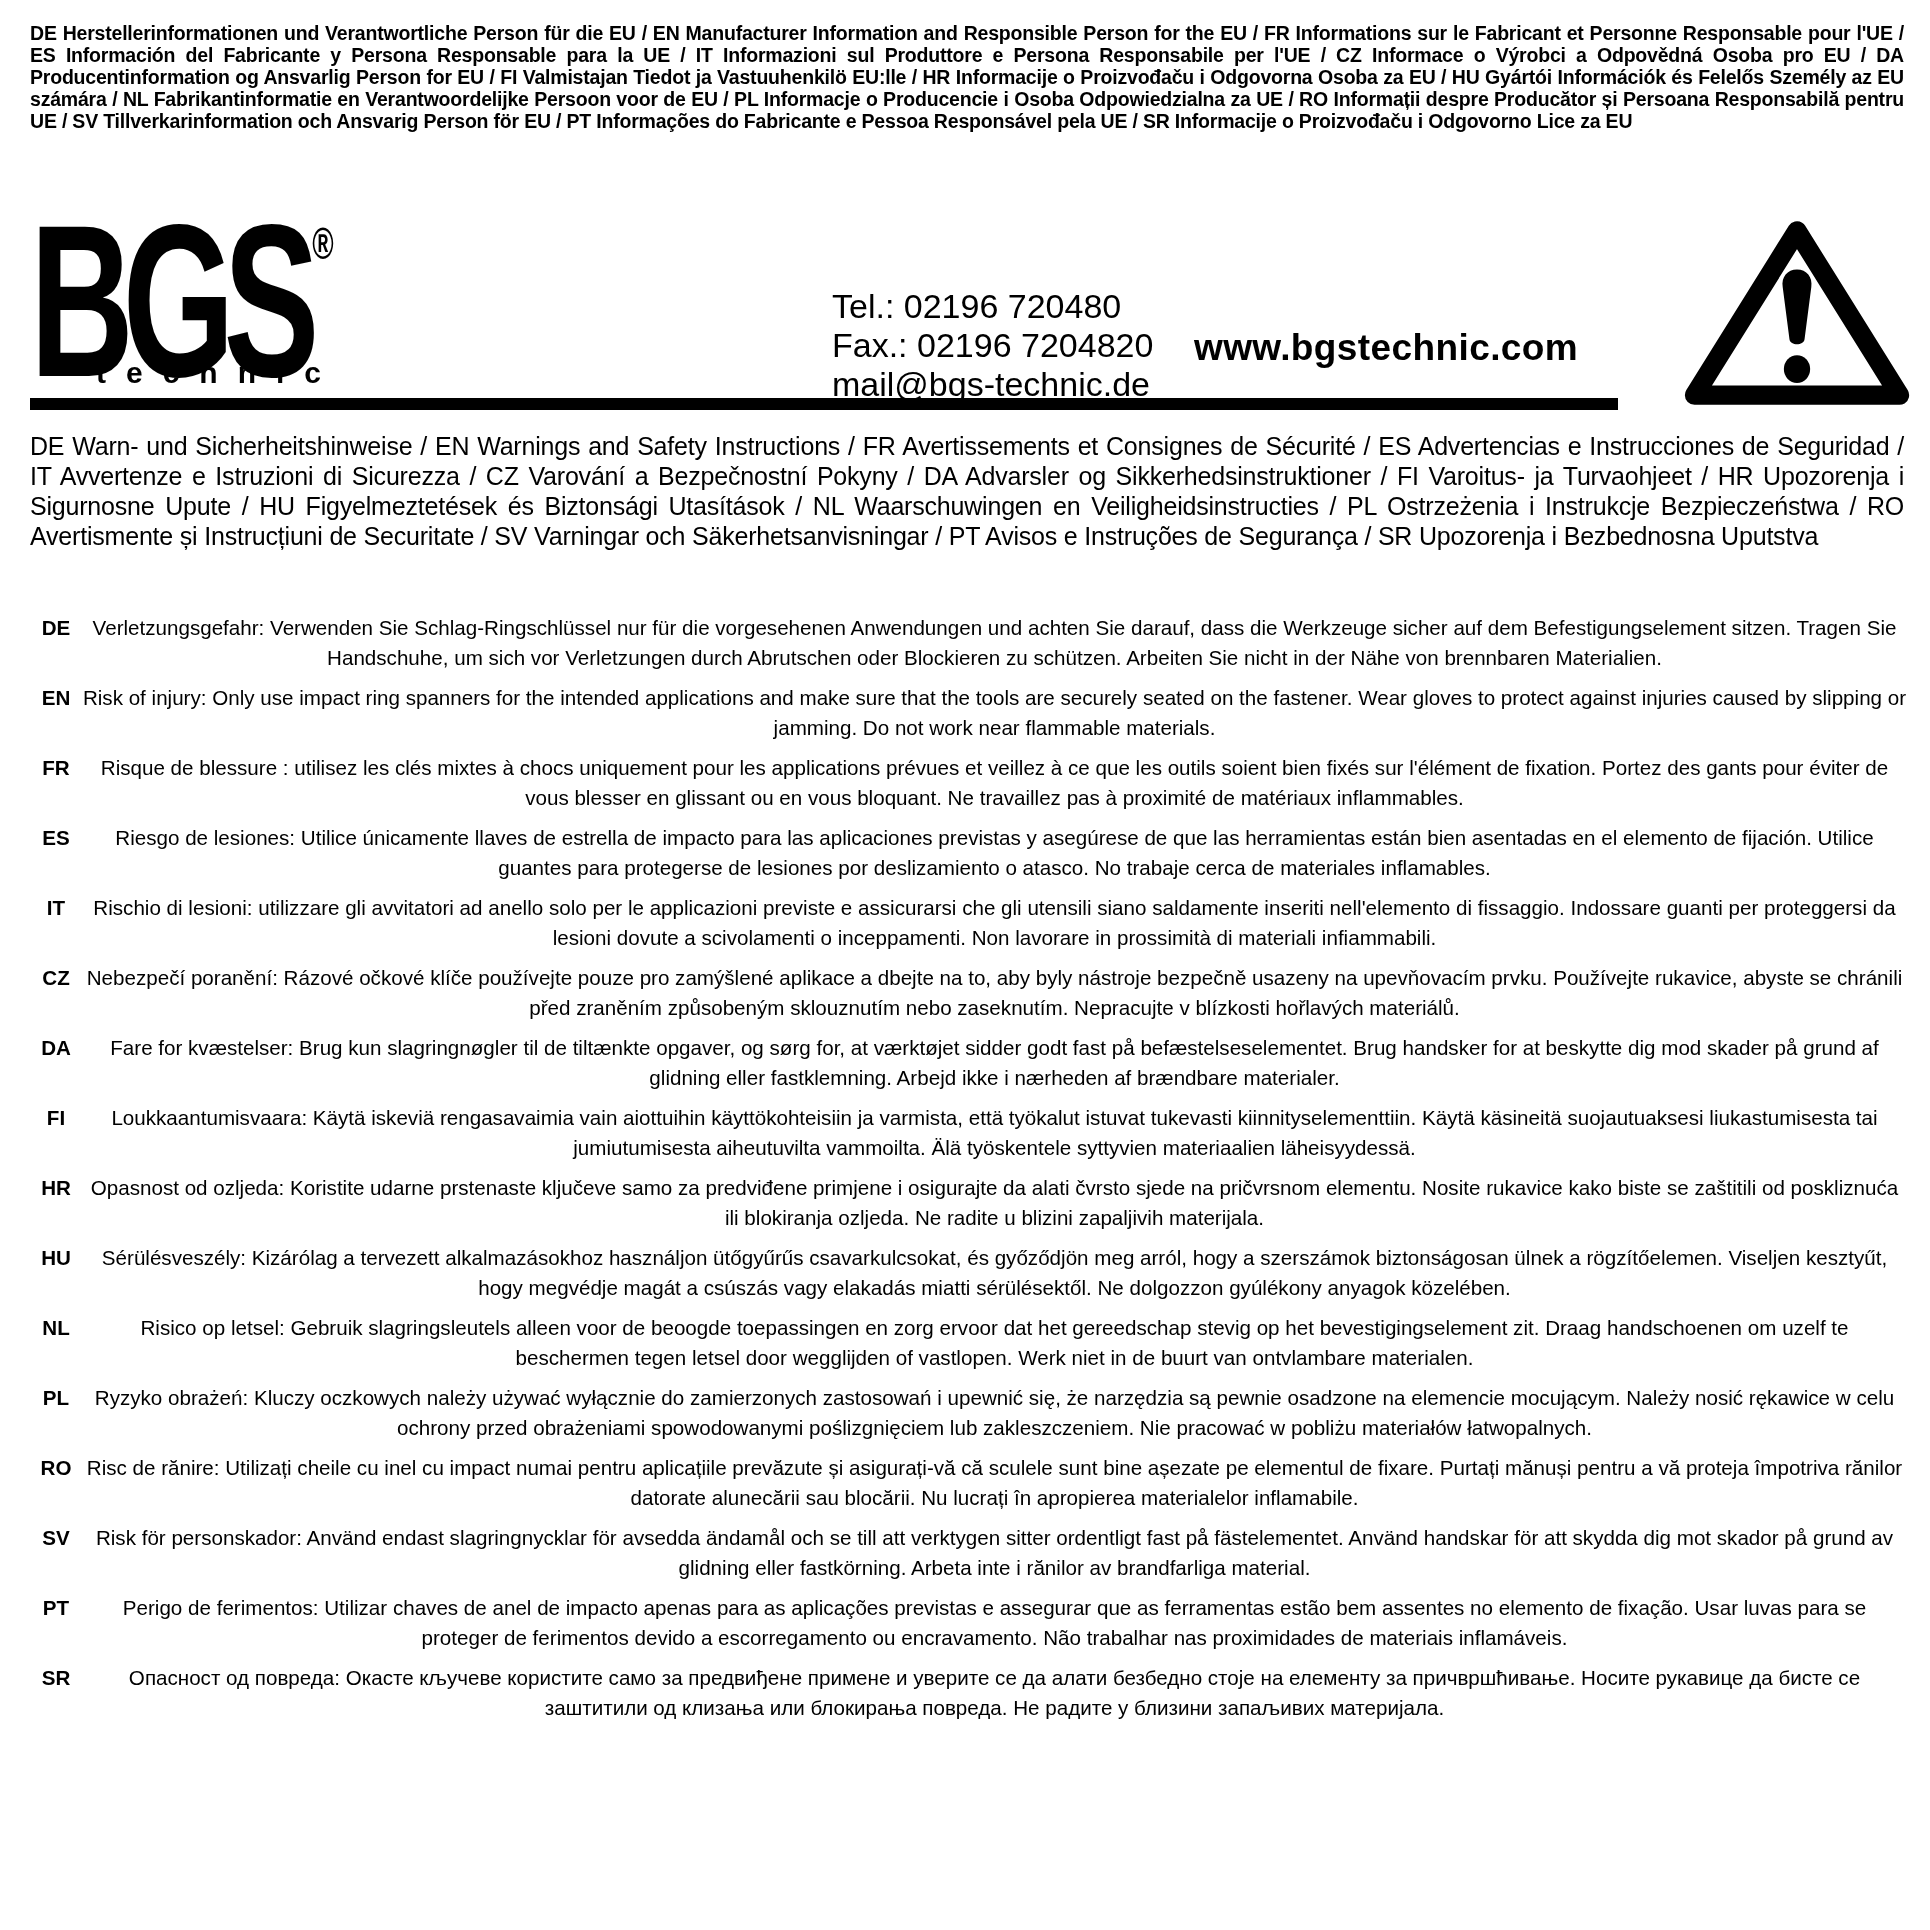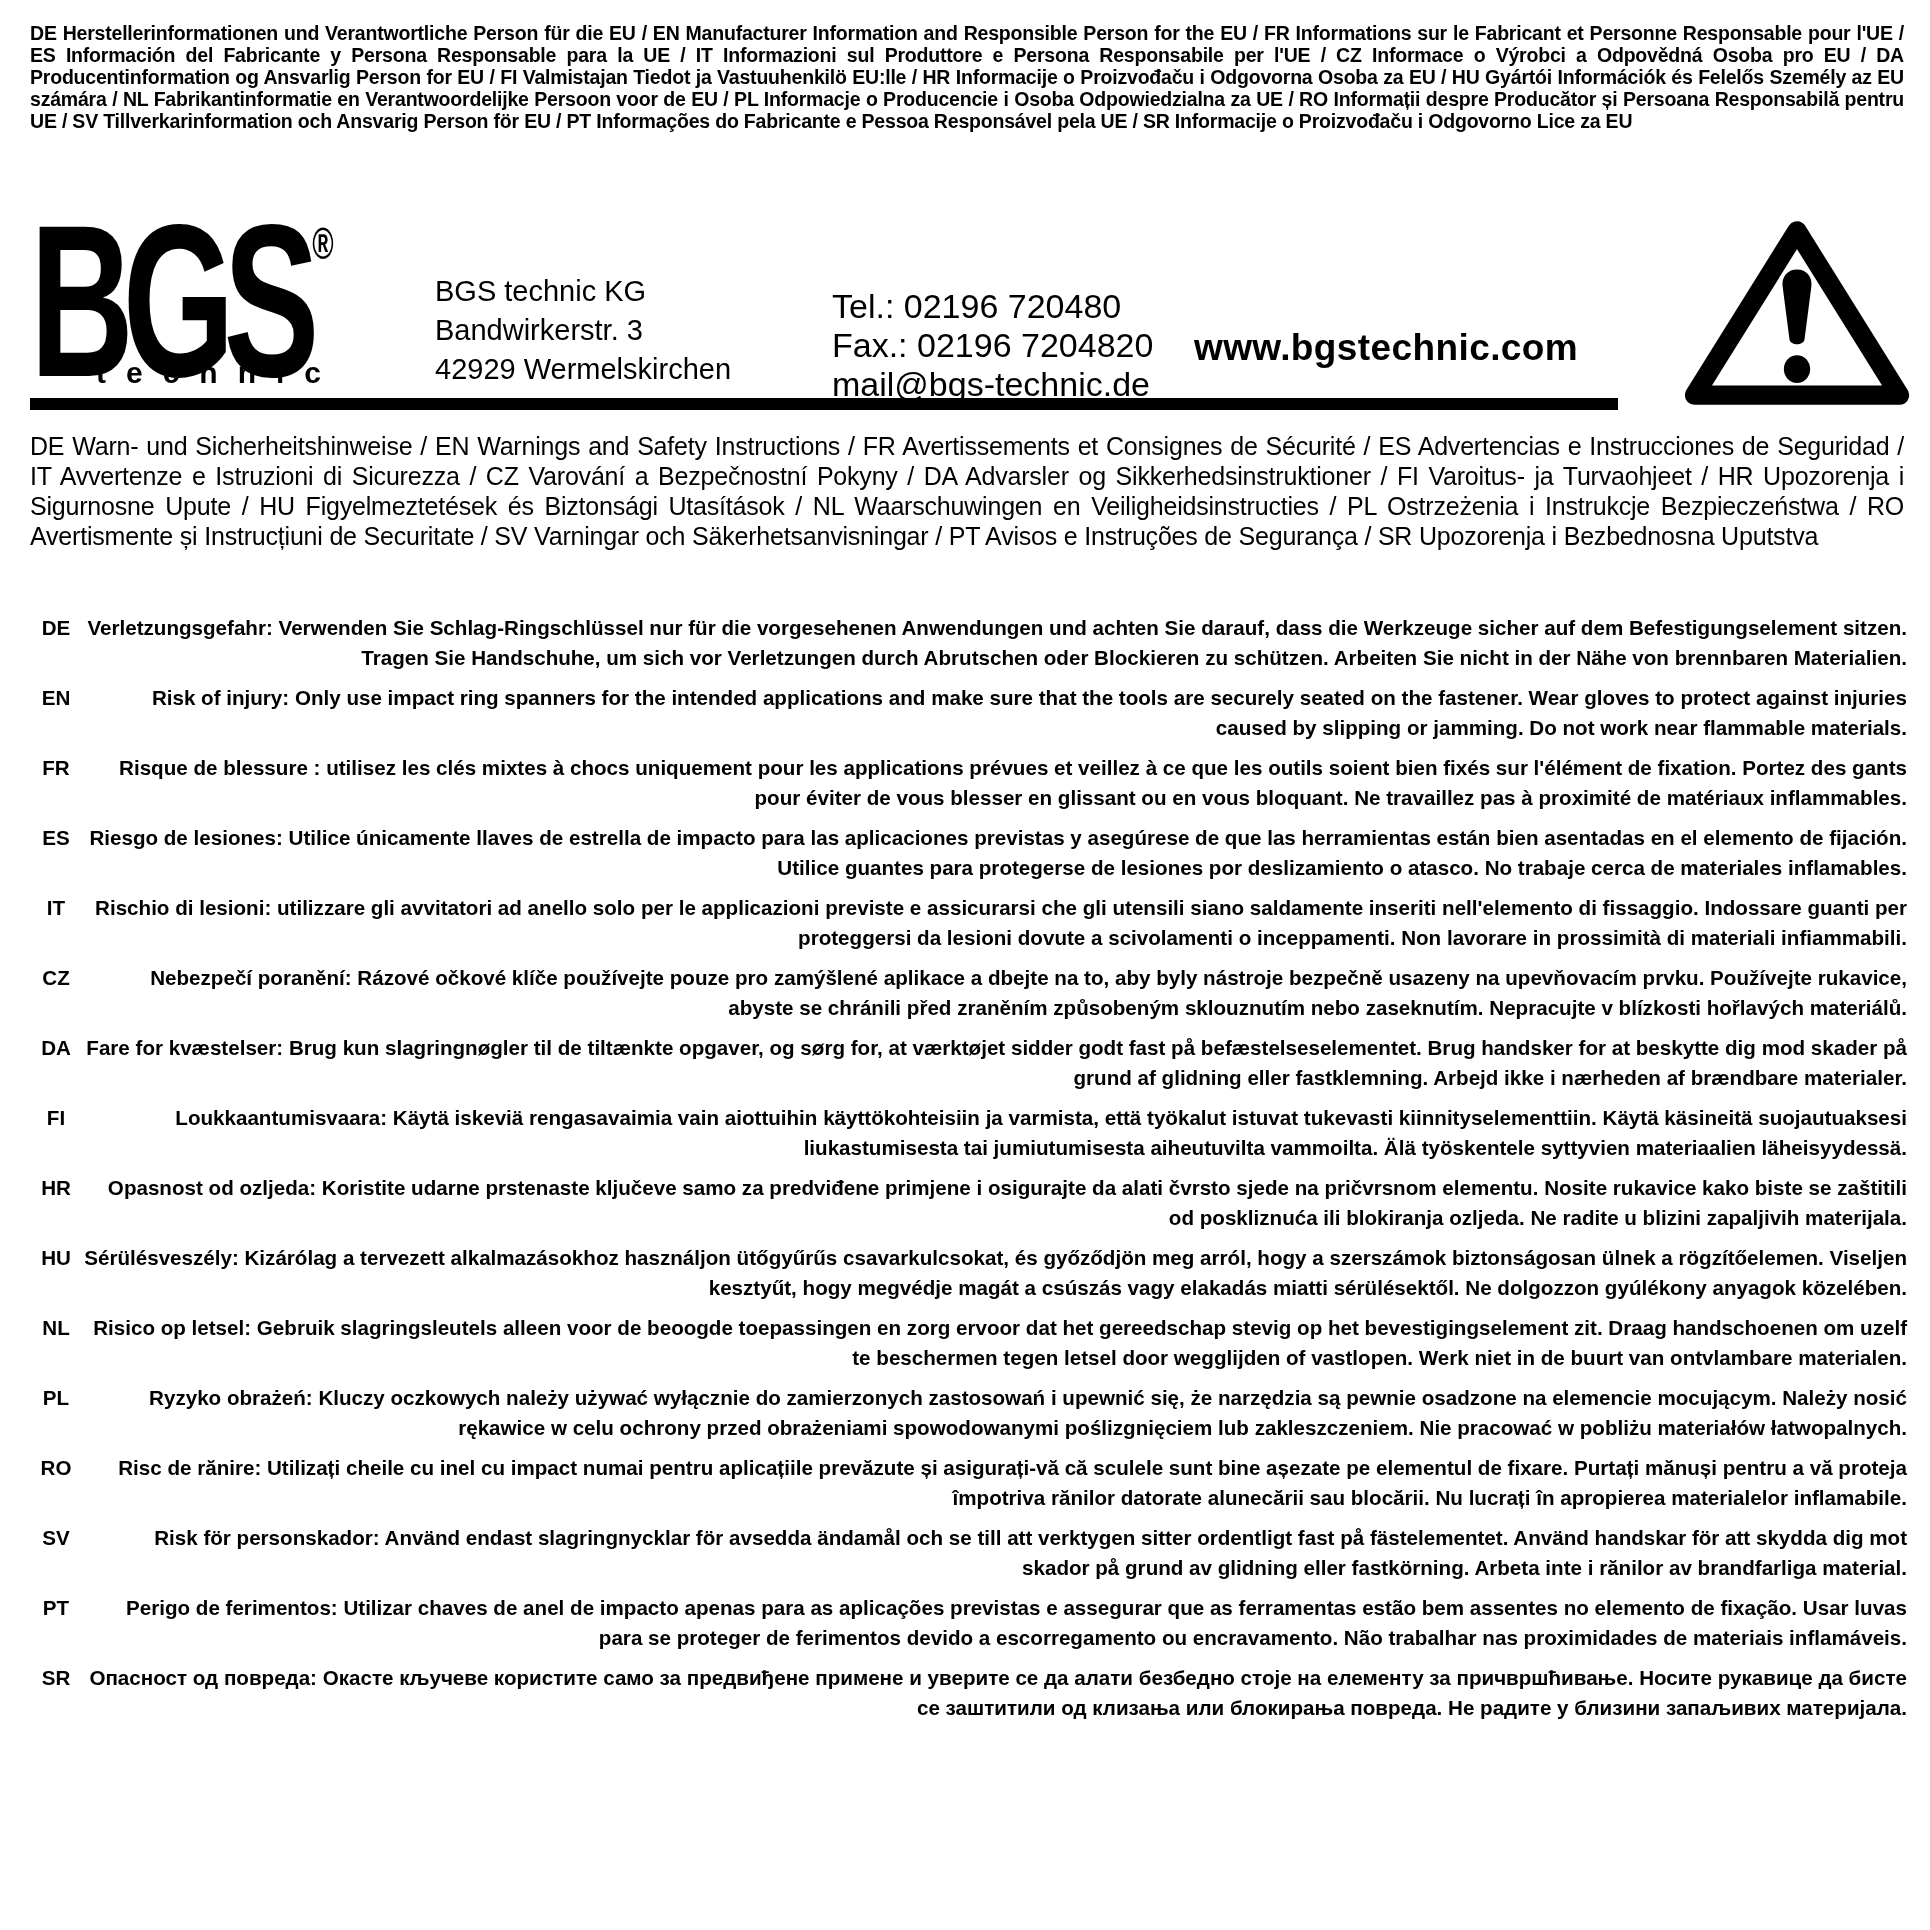--- a/index.html
+++ b/index.html
@@ -37,40 +37,35 @@
 
   .warnings-header {
     position:absolute; left:30px; top:431px; width:1874px;
     font-weight:normal; font-size:25px; line-height:30px;
     text-align:justify; letter-spacing:-0.2px;
   }
 
   .warnings-list { position:absolute; left:30px; top:613px; width:1877px; font-size:20.6px; line-height:30px; }
   .w-item { display:flex; margin-bottom:10px; }
   .w-lang { flex:0 0 52px; font-weight:bold;text-align:center; }
-  .w-text { flex:1; text-align:right;font-weight:bold; }
+  .w-text { flex:1; text-align:center; }
 </style>
 </head>
 <body>
 
 <div class="page">
 
   <div class="top-header">DE Herstellerinformationen und Verantwortliche Person für die EU  /  EN Manufacturer Information and Responsible Person for the EU  /  FR Informations sur le Fabricant et Personne Responsable pour l'UE  /  ES Información del Fabricante y Persona Responsable para la UE  /  IT Informazioni sul Produttore e Persona Responsabile per l'UE  /  CZ Informace o Výrobci a Odpovědná Osoba pro EU  /  DA Producentinformation og Ansvarlig Person for EU  /  FI Valmistajan Tiedot ja Vastuuhenkilö EU:lle  /  HR Informacije o Proizvođaču i Odgovorna Osoba za EU  /  HU Gyártói Információk és Felelős Személy az EU számára  /  NL Fabrikantinformatie en Verantwoordelijke Persoon voor de EU  /  PL Informacje o Producencie i Osoba Odpowiedzialna za UE  /  RO Informații despre Producător și Persoana Responsabilă pentru UE  /  SV Tillverkarinformation och Ansvarig Person för EU  /  PT Informações do Fabricante e Pessoa Responsável pela UE  /  SR Informacije o Proizvođaču i Odgovorno Lice za EU</div>
 
   <div class="company">
     <div class="logo">
       <div class="logo-bgs"><span>BGS</span><span class="reg">®</span></div>
       <div class="logo-technic">technic</div>
     </div>
 
-    <div class="addr-col">
-      <div>BGS technic KG</div>
-      <div>Bandwirkerstr. 3</div>
-      <div>42929 Wermelskirchen</div>
-    </div>
 
     <div class="tel-col">
       <div>Tel.: 02196 720480</div>
       <div>Fax.: 02196 7204820</div>
       <div>mail@bgs-technic.de</div>
     </div>
 
     <div class="website">www.bgstechnic.com</div>
   </div>
 

